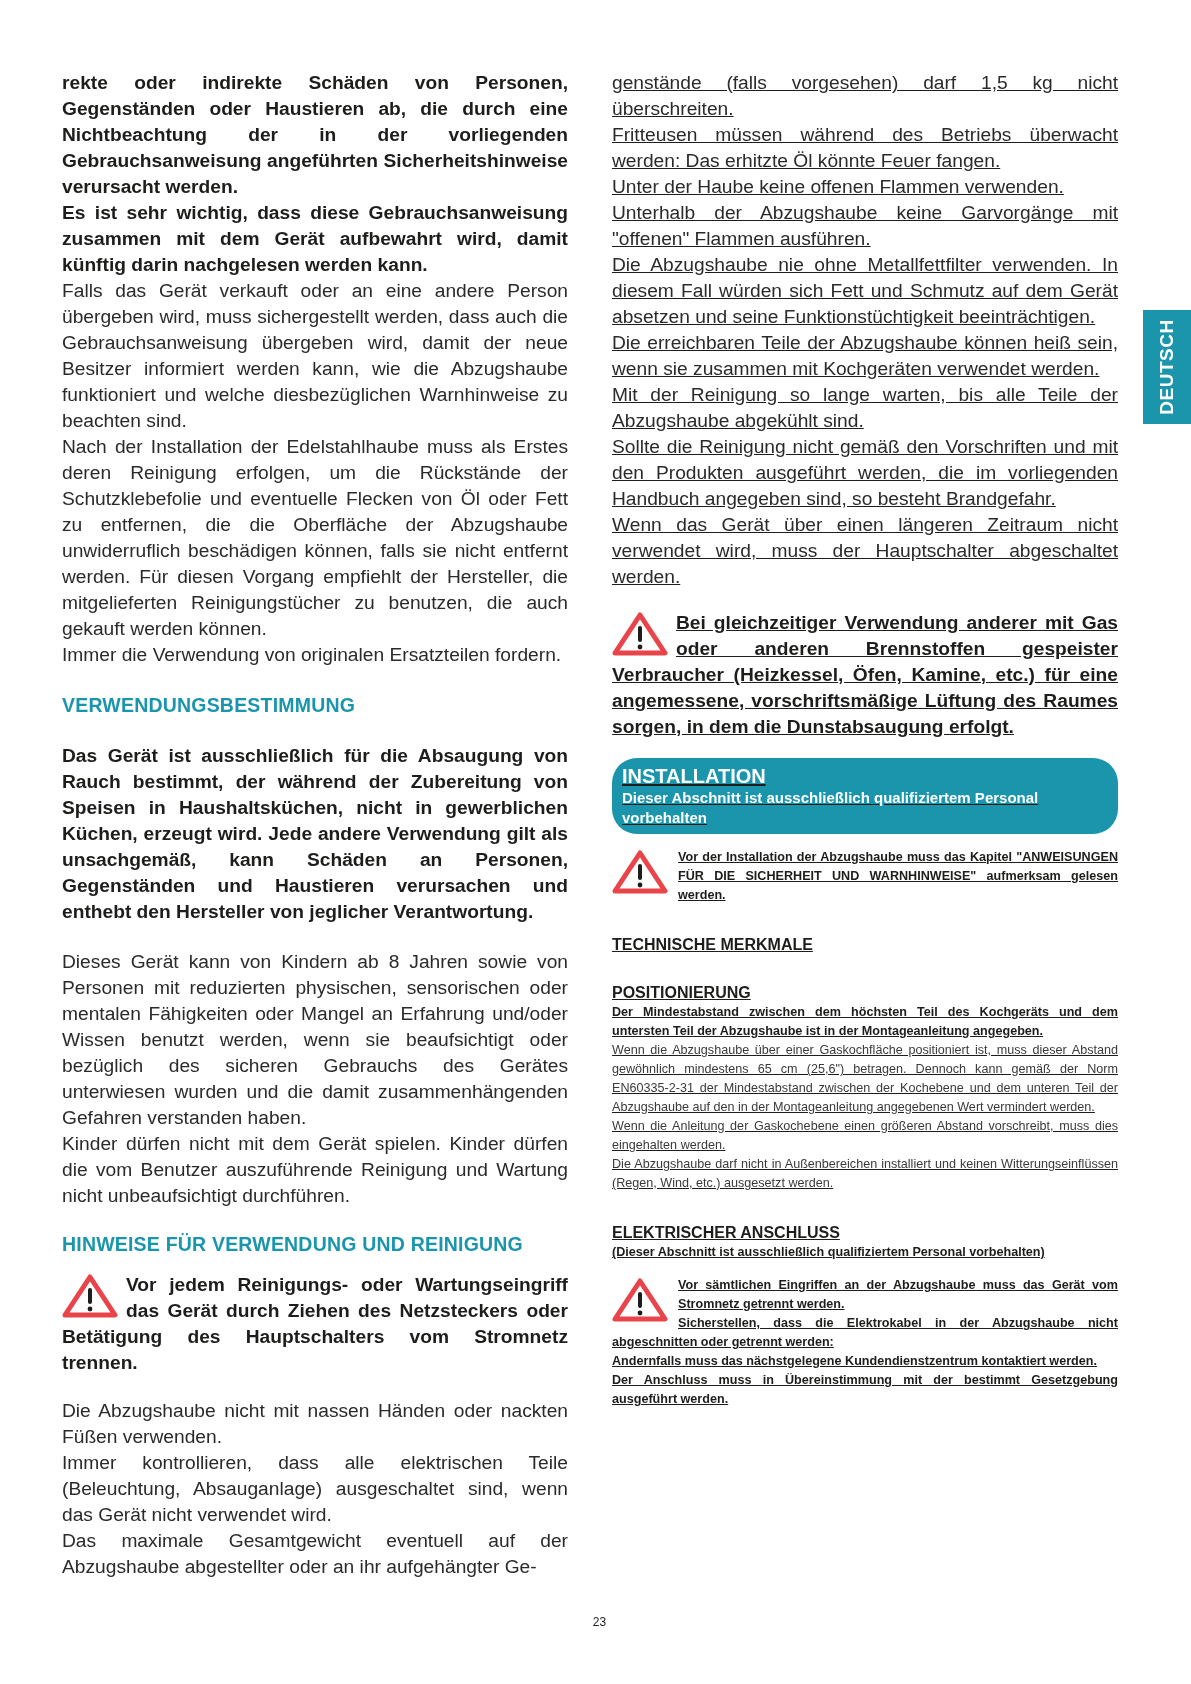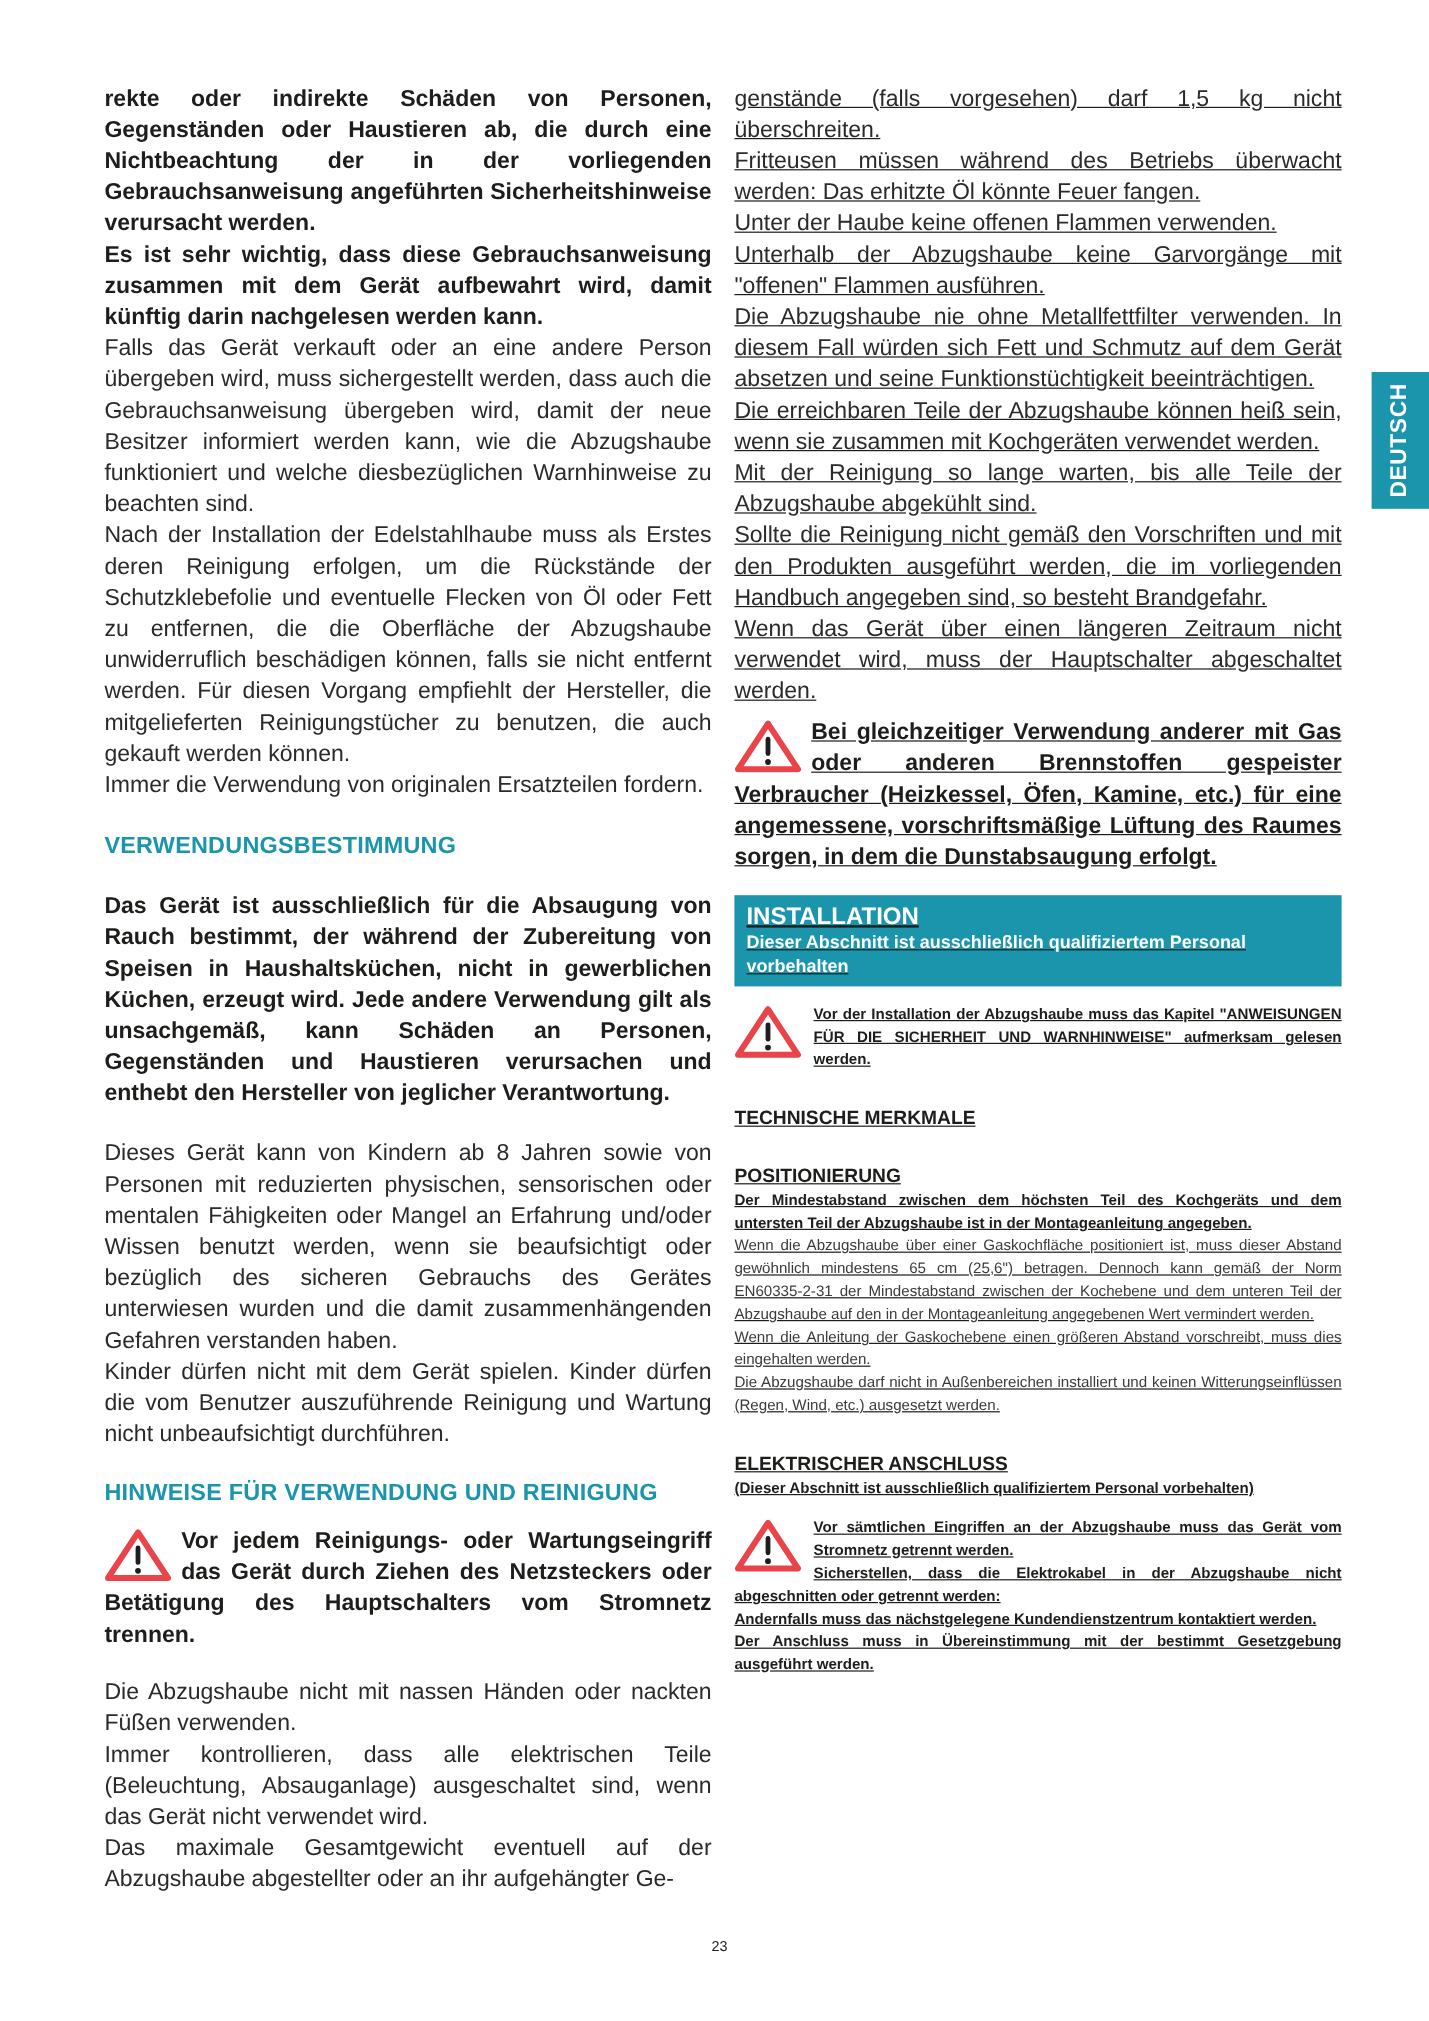--- a/index.html
+++ b/index.html
@@ -1,18 +1,18 @@
 <!DOCTYPE html>
 <html><head>
   <meta charset="utf-8">
   <style>
     html, body { margin: 0; padding: 0; background: #ffffff; }
     body { width: 1191px; height: 1684px; position: relative; overflow: hidden; color: #1d1d1b; font-family: "Liberation Sans", sans-serif; }
     .col { position: absolute; top: 70px; width: 506px; }
-    .col-left { left: 87px; }
+    .col-left { left: 62px; }
     .col-right { left: 612px; text-decoration: underline; }
     .p { margin: 0; text-align: justify; font-size: 19.2px; line-height: 26px; }
     .light { font-weight: normal; color: #2a2a2a; }
     .bold { font-weight: bold; color: #1d1d1b; }
     .h-teal { color: #1b95ac; font-weight: bold; font-size: 19.5px; margin: 0; letter-spacing: 0.2px; }
     .warn { position: relative; }
     .warn .icon { float: left; width: 56px; height: 42px; margin-right: 8px; margin-top: 2px; }
     .warn .icon svg { width: 56px; height: 44px; display: block; }
     .teal-band { background: #1b95ac; color: #ffffff; padding: 6px 10px 6px 10px; }
     .teal-band .t1 { font-weight: bold; font-size: 20px; line-height: 24px; }
@@ -68,30 +68,30 @@
   <p class="p light">genstände (falls vorgesehen) darf 1,5 kg nicht überschreiten.</p>
   <p class="p light">Fritteusen müssen während des Betriebs überwacht werden: Das erhitzte Öl könnte Feuer fangen.</p>
   <p class="p light">Unter der Haube keine offenen Flammen verwenden.</p>
   <p class="p light">Unterhalb der Abzugshaube keine Garvorgänge mit "offenen" Flammen ausführen.</p>
   <p class="p light">Die Abzugshaube nie ohne Metallfettfilter verwenden. In diesem Fall würden sich Fett und Schmutz auf dem Gerät absetzen und seine Funktionstüchtigkeit beeinträchtigen.</p>
   <p class="p light">Die erreichbaren Teile der Abzugshaube können heiß sein, wenn sie zusammen mit Kochgeräten verwendet werden.</p>
   <p class="p light">Mit der Reinigung so lange warten, bis alle Teile der Abzugshaube abgekühlt sind.</p>
   <p class="p light">Sollte die Reinigung nicht gemäß den Vorschriften und mit den Produkten ausgeführt werden, die im vorliegenden Handbuch angegeben sind, so besteht Brandgefahr.</p>
   <p class="p light">Wenn das Gerät über einen längeren Zeitraum nicht verwendet wird, muss der Hauptschalter abgeschaltet werden.</p>
 
-  <div class="warn" style="margin-top:8px;">
+  <div class="warn" style="margin-top:20px;">
     <span class="icon">
         <svg>
           <use href="#warn-sym"></use>
         </svg>
       </span>
     <p class="p bold">Bei gleichzeitiger Verwendung anderer mit Gas oder anderen Brennstoffen gespeister Verbraucher (Heizkessel, Öfen, Kamine, etc.) für eine angemessene, vorschriftsmäßige Lüftung des Raumes sorgen, in dem die Dunstabsaugung erfolgt.</p>
   </div>
 
-  <div class="teal-band" style="margin-top:18px;">
+  <div class="teal-band" style="margin-top:18px;border-radius:25px;">
     <div class="t1">INSTALLATION</div>
     <div class="t2">Dieser Abschnitt ist ausschließlich qualifiziertem Personal vorbehalten</div>
   </div>
 
   <div class="warn" style="margin-top:14px;">
     <span class="icon" style="margin-right:10px;">
         <svg>
           <use href="#warn-sym"></use>
         </svg>
       </span>

